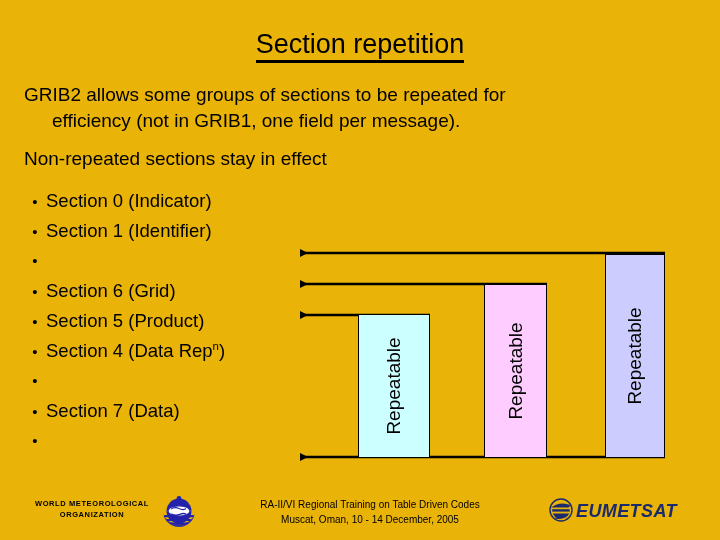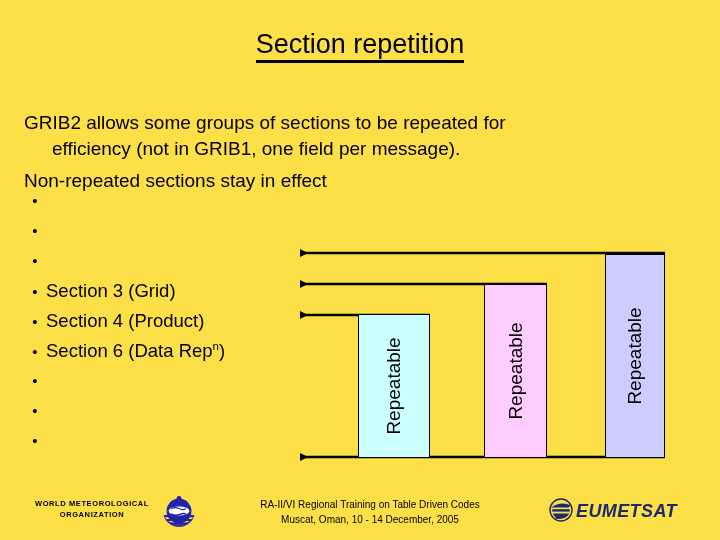--- a/index.html
+++ b/index.html
@@ -11,21 +11,21 @@
     width: 720px;
     height: 540px;
     position: relative;
     overflow: hidden;
     font-family: "Liberation Sans", sans-serif;
     color: #000000;
   }
   .slide {
     position: absolute;
     inset: 0;
-    background: #fde047;
+    background: #eab308;
   }
 
   
   .title {
     position: absolute;
     top: 27px;
     left: 0;
     width: 720px;
     text-align: center;
     font-size: 27px;
@@ -43,28 +43,27 @@
     position: absolute;
     left: 24px;
     top: 82px;
     width: 625px;
     font-size: 19px;
     line-height: 26px;
   }
   .intro .p1 {
     text-indent: 0;
     padding-left: 0;
-    margin-top: 28px;
   }
   .intro .p1 .cont {
     display: block;
     padding-left: 28px;
   }
   .intro .p2 {
-    margin-top: 6px;
+    margin-top: 12px;
   }
 
   
   .bullets {
     position: absolute;
     left: 24px;
     top: 186px;
     width: 300px;
     font-size: 18.5px;
   }
@@ -175,44 +174,47 @@
     <div class="p1">
       <span>GRIB2 allows some groups of sections to be repeated for</span>
       <span class="cont">efficiency (not in GRIB1, one field per message).</span>
     </div>
     <div class="p2">Non-repeated sections stay in effect</div>
   </div>
 
   <div class="bullets">
     <div class="bullet-row">
       <span class="bullet-dot">•</span>
-    </div>
-    <div class="bullet-row">
-      <span class="bullet-dot">•</span>
-    </div>
-    <div class="bullet-row">
-      <span class="bullet-dot">•</span>
-    </div>
-    <div class="bullet-row">
-      <span class="bullet-dot">•</span>
-      <span class="bullet-text">Section 3 (Grid)</span>
-    </div>
-    <div class="bullet-row">
-      <span class="bullet-dot">•</span>
-      <span class="bullet-text">Section 4 (Product)</span>
-    </div>
-    <div class="bullet-row">
-      <span class="bullet-dot">•</span>
-      <span class="bullet-text"><span>Section 6 (Data Rep</span><sup>n</sup><span>)</span></span>
-    </div>
-    <div class="bullet-row">
-      <span class="bullet-dot">•</span>
-    </div>
-    <div class="bullet-row">
-      <span class="bullet-dot">•</span>
+      <span class="bullet-text">Section 0 (Indicator)</span>
+    </div>
+    <div class="bullet-row">
+      <span class="bullet-dot">•</span>
+      <span class="bullet-text">Section 1 (Identifier)</span>
+    </div>
+    <div class="bullet-row">
+      <span class="bullet-dot">•</span>
+    </div>
+    <div class="bullet-row">
+      <span class="bullet-dot">•</span>
+      <span class="bullet-text">Section 6 (Grid)</span>
+    </div>
+    <div class="bullet-row">
+      <span class="bullet-dot">•</span>
+      <span class="bullet-text">Section 5 (Product)</span>
+    </div>
+    <div class="bullet-row">
+      <span class="bullet-dot">•</span>
+      <span class="bullet-text"><span>Section 4 (Data Rep</span><sup>n</sup><span>)</span></span>
+    </div>
+    <div class="bullet-row">
+      <span class="bullet-dot">•</span>
+    </div>
+    <div class="bullet-row">
+      <span class="bullet-dot">•</span>
+      <span class="bullet-text">Section 7 (Data)</span>
     </div>
     <div class="bullet-row">
       <span class="bullet-dot">•</span>
     </div>
   </div>
 
   <svg class="diagram" viewBox="0 0 720 540">
     <defs>
       <marker id="arrowhead" markerWidth="9" markerHeight="8" refX="8" refY="4" orient="auto" markerUnits="userSpaceOnUse">
         <path d="M8,0 L0,4 L8,8 Z" fill="#000"></path>

